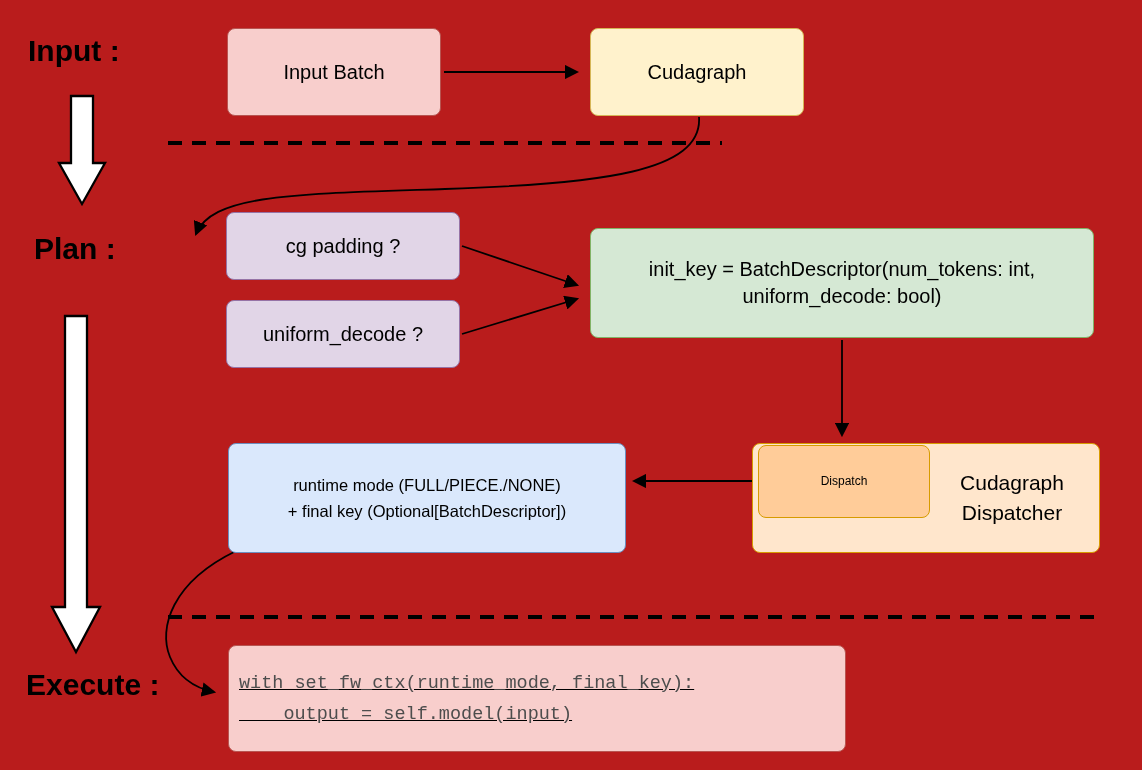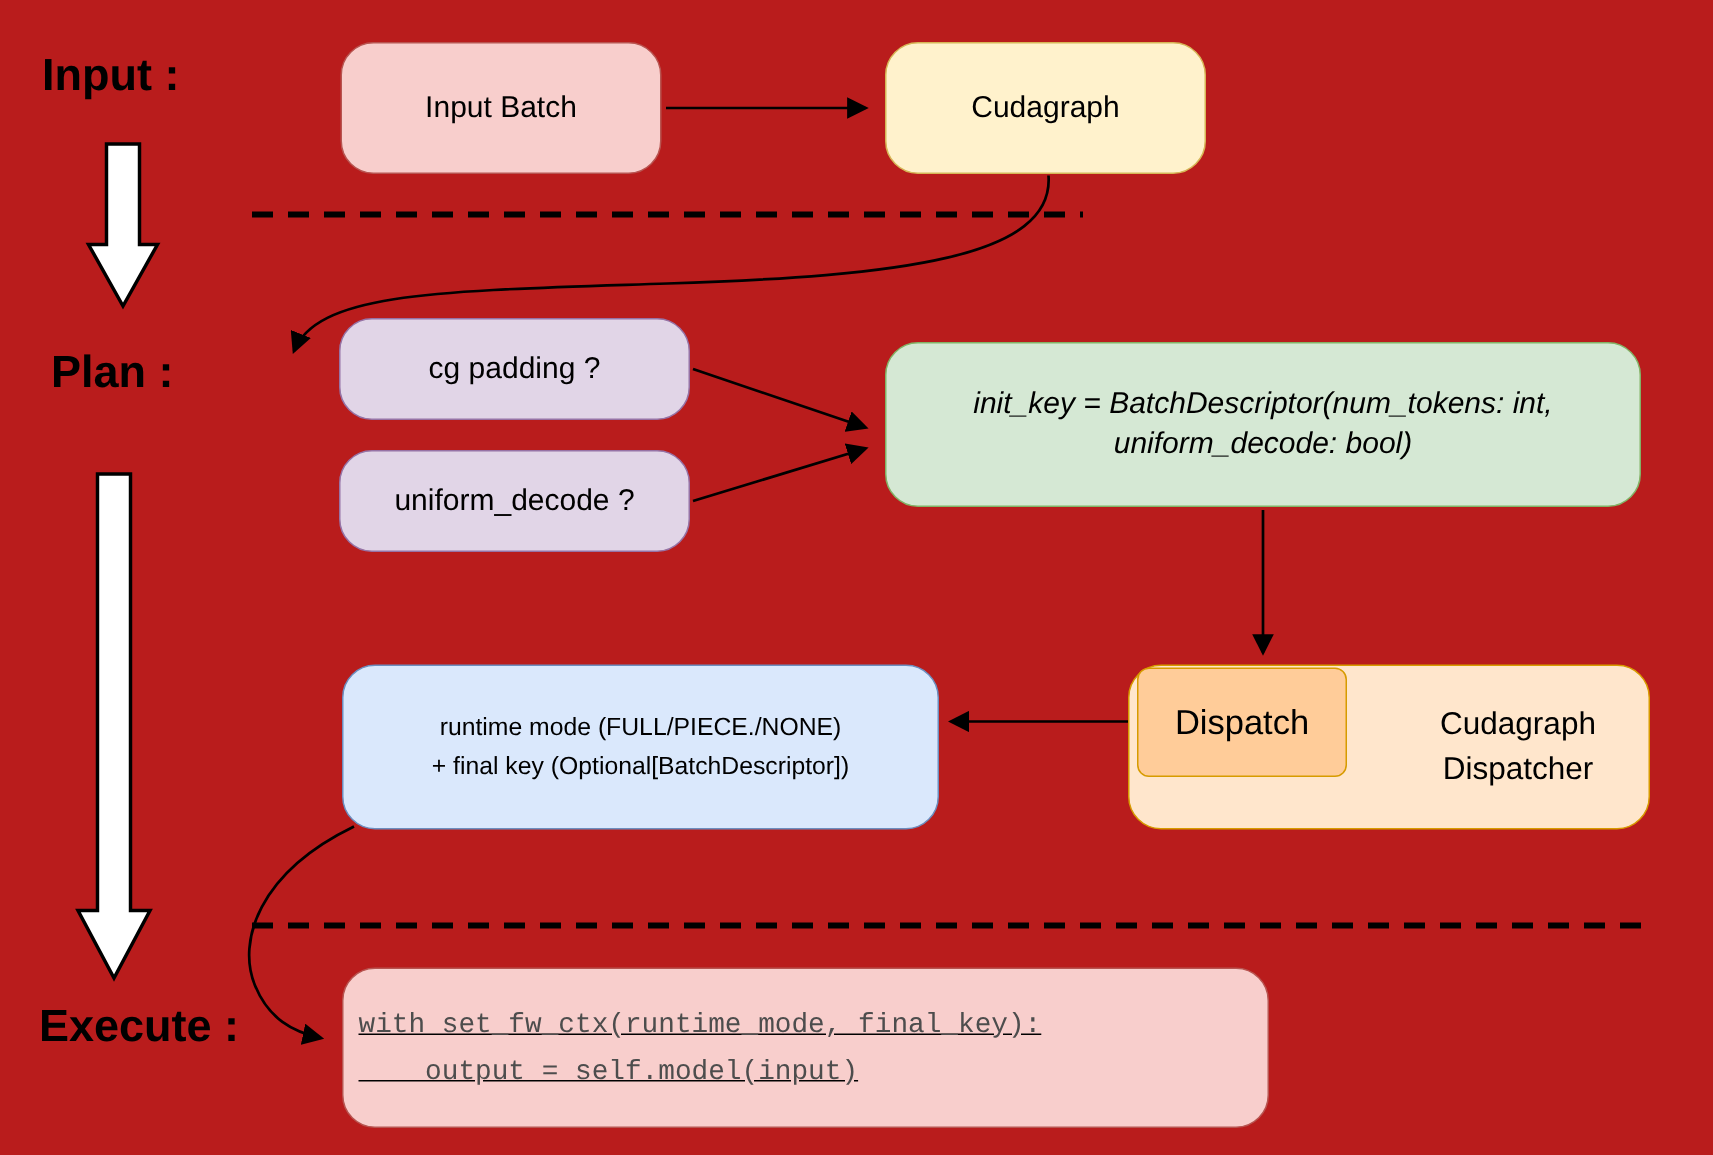--- a/index.html
+++ b/index.html
@@ -20,34 +20,34 @@
   .phase-label {
     position: absolute;
     font-size: 30px;
     font-weight: 700;
     color: #000000;
     white-space: nowrap;
   }
   .box {
     position: absolute;
     box-sizing: border-box;
-    border-radius: 22px;
+    border-radius: 8px;
     display: flex;
     flex-direction: column;
     align-items: center;
     justify-content: center;
     text-align: center;
     font-size: 20px;
     color: #000000;
     line-height: 1.35;
   }
   .box.red    { background: #f8cecc; border: 1.6px solid #b85450; }
   .box.yellow { background: #fff2cc; border: 1.6px solid #d6b656; }
   .box.purple { background: #e1d5e7; border: 1.6px solid #9673a6; }
-  .box.green  { background: #d5e8d4; border: 1.6px solid #82b366; font-style: italic; }
+  .box.green  { background: #d5e8d4; border: 1.6px solid #82b366; }
   .box.blue   { background: #dae8fc; border: 1.6px solid #6c8ebf; }
   .box.orange-light { background: #ffe6cc; border: 1.6px solid #d79b00; }
   .box.orange-dark  { background: #ffcc99; border: 1.6px solid #d79b00; border-radius: 8px; }
   .blue-line { font-size: 16.5px; line-height: 1.6; }
   .dispatcher-label {
     position: absolute;
     right: 8px;
     top: 0;
     bottom: 0;
     width: 158px;
@@ -127,21 +127,21 @@
 
   <div class="box green" style="left:590px; top:228px; width:504px; height:110px;">
     <span>init_key = BatchDescriptor(num_tokens: int,</span>
     <span>uniform_decode: bool)</span>
   </div>
 
   <div class="box orange-light" style="left:752px; top:443px; width:348px; height:110px;">
     <span class="dispatcher-label">Cudagraph Dispatcher</span>
   </div>
 
-  <div class="box orange-dark" style="left:758px; top:445px; width:140px; height:73px; font-size:23px;">
+  <div class="box orange-dark" style="left:758px; top:445px; width:172px; height:73px; font-size:12px;">
     <span>Dispatch</span>
   </div>
 
   <div class="box blue" style="left:228px; top:443px; width:398px; height:110px;">
     <span class="blue-line">runtime mode (FULL/PIECE./NONE)</span>
     <span class="blue-line">+ final key (Optional[BatchDescriptor])</span>
   </div>
 
   <div class="box red code-box" style="left:228px; top:645px; width:618px; height:107px;text-decoration:underline;">
     <span class="code-line">with set_fw_ctx(runtime_mode, final_key):</span>

